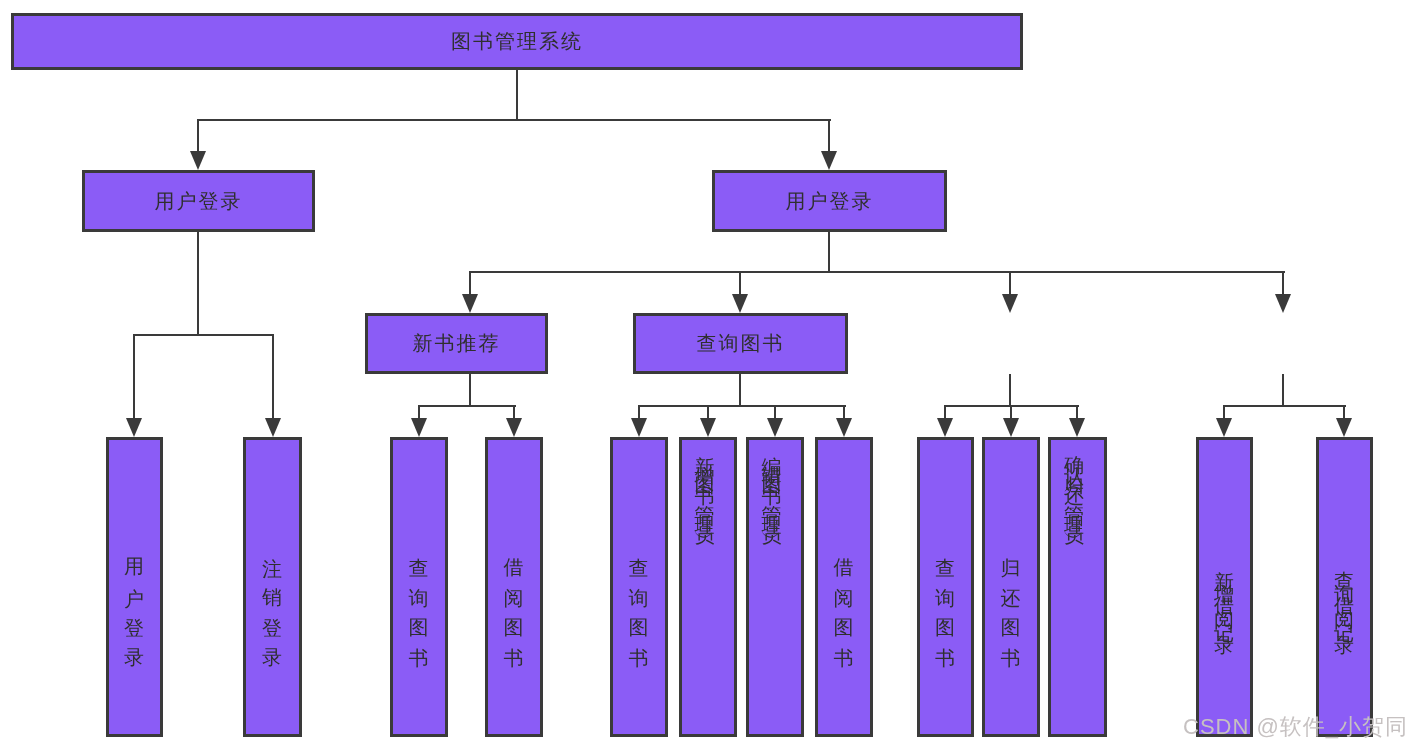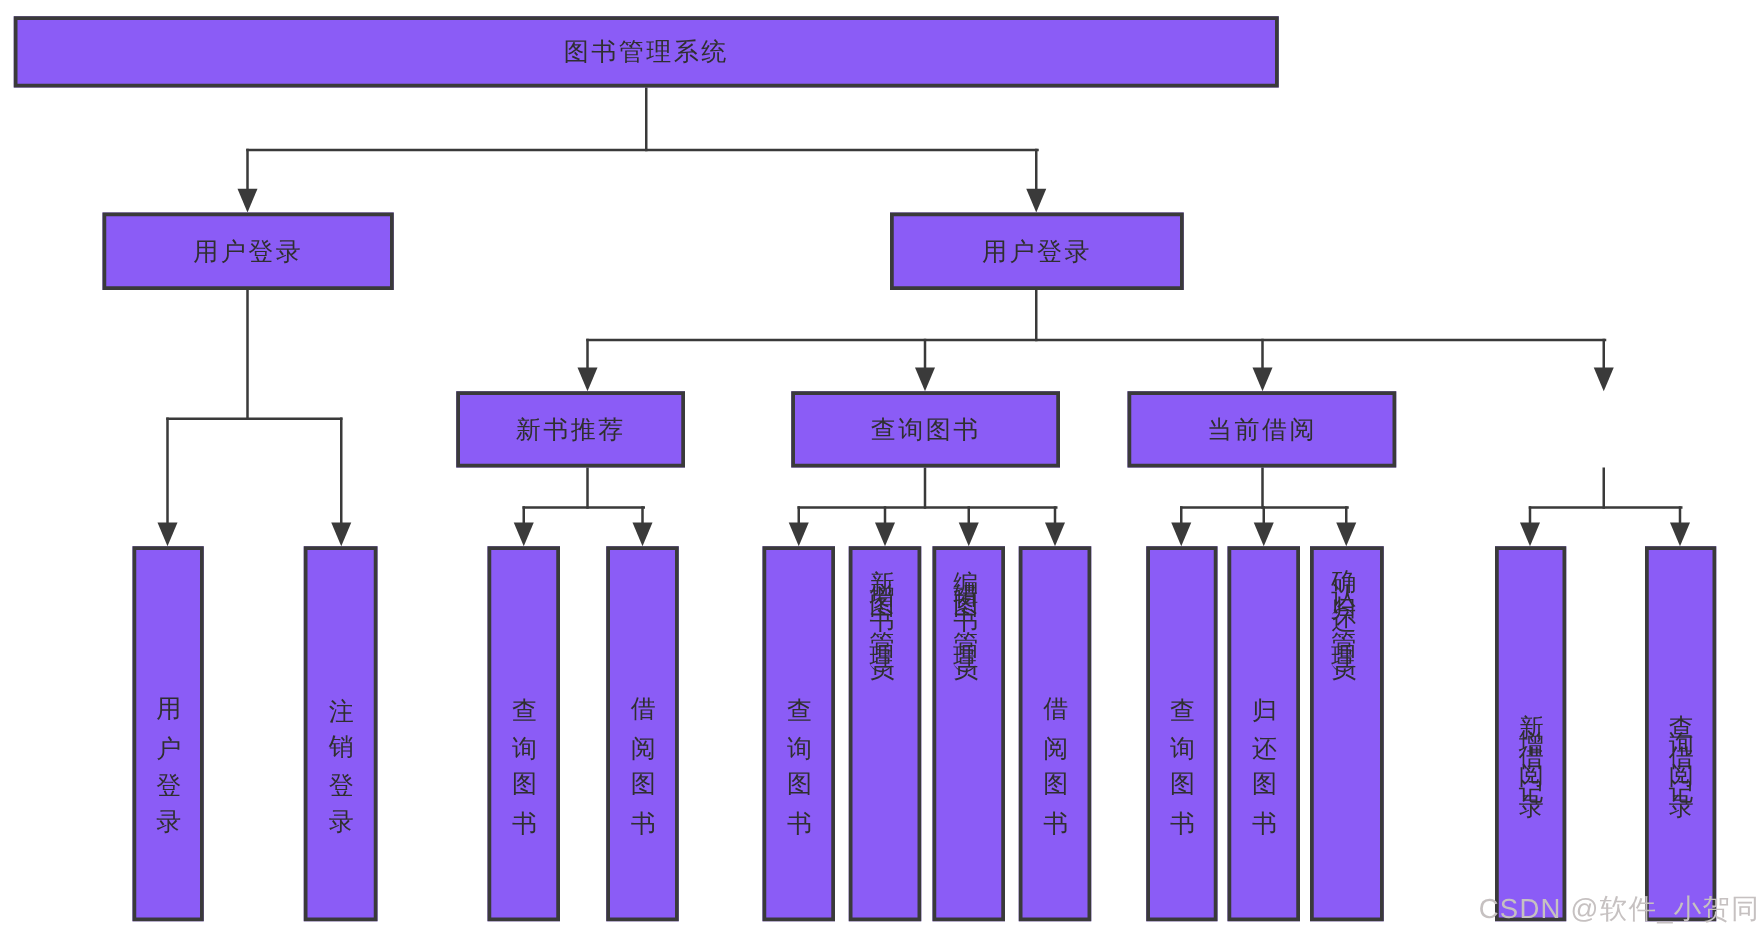--- a/index.html
+++ b/index.html
@@ -83,21 +83,20 @@
   <div class="arrow" style="left:462px; top:294px;"></div>
   <div class="vl" style="left:739px; top:271px; height:26px;"></div>
   <div class="arrow" style="left:732px; top:294px;"></div>
   <div class="vl" style="left:1009px; top:271px; height:26px;"></div>
   <div class="arrow" style="left:1002px; top:294px;"></div>
   <div class="vl" style="left:1282px; top:271px; height:26px;"></div>
   <div class="arrow" style="left:1275px; top:294px;"></div>
 
   <div class="box h-label" style="left:365px; top:313px; width:183px; height:61px;">新书推荐</div>
   <div class="box h-label" style="left:633px; top:313px; width:215px; height:61px;">查询图书</div>
-  <div class="box h-label" style="left:902px; top:313px; width:215px; height:61px;">当前借阅</div>
 
   <div class="vl" style="left:469px; top:374px; height:33px;"></div>
   <div class="hl" style="left:418px; top:405px; width:98px;"></div>
   <div class="vl" style="left:418px; top:405px; height:15px;"></div>
   <div class="arrow" style="left:411px; top:418px;"></div>
   <div class="vl" style="left:513px; top:405px; height:15px;"></div>
   <div class="arrow" style="left:506px; top:418px;"></div>
 
   <div class="vl" style="left:739px; top:374px; height:33px;"></div>
   <div class="hl" style="left:638px; top:405px; width:208px;"></div>

